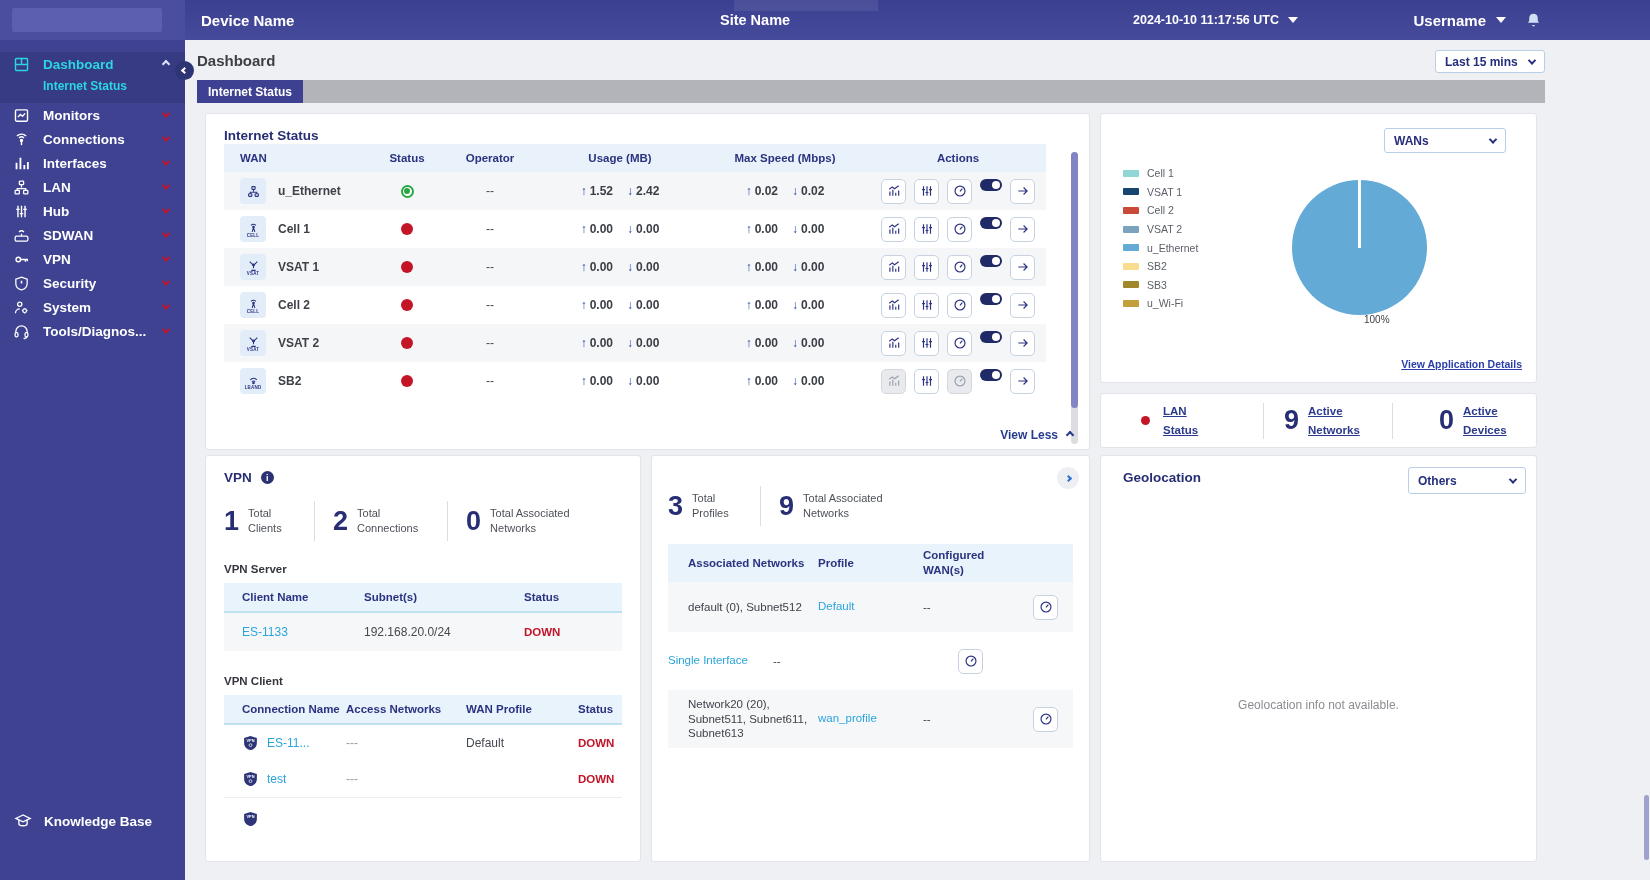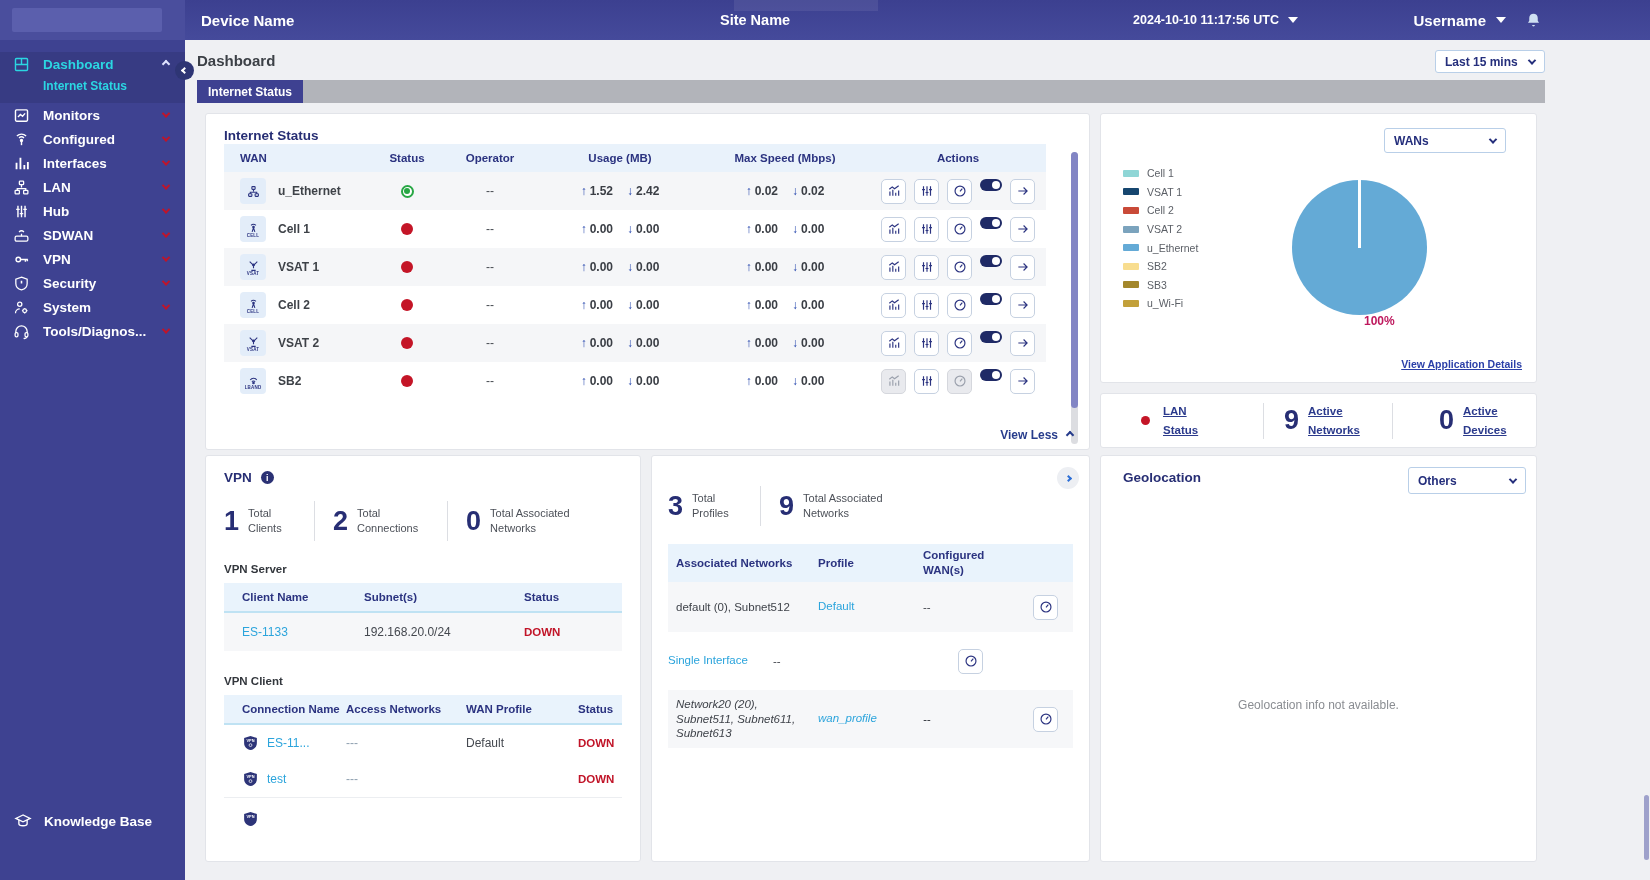--- a/index.html
+++ b/index.html
@@ -81,21 +81,21 @@
   .view-less { position:absolute; right:16px; bottom:7px; display:flex; align-items:center; gap:9px; color:#273c8c; font-size:12px; font-weight:700; cursor:pointer; }
 
   
   .usage-card { left:915px; top:73px; width:437px; height:270px; padding:14px 22px; }
   .wans-select { position:absolute; right:30px; top:14px; width:122px; height:25px; }
   .legend { position:absolute; left:22px; top:50px; }
   .legend-item { display:flex; align-items:center; height:18.6px; font-size:10.5px; color:#5b5f66; }
   .legend-sw { width:16px; height:7px; border-radius:1px; margin-right:8px; }
   .pie { position:absolute; left:191px; top:66px; width:135px; height:135px; border-radius:50%; }
   .pie-slit { position:absolute; left:calc(50% - 1.5px); top:0; width:3px; height:68px; background:#fff; }
-  .pie-label { position:absolute; left:263px; top:200px; font-size:12px; color:#be185d; font-weight:700; }
+  .pie-label { position:absolute; left:263px; top:200px; font-size:10px; color:#404040; font-weight:400; }
   .usage-link { position:absolute; right:14px; bottom:12px; font-size:10.5px; font-weight:700; color:#2b3fa8; text-decoration:underline; cursor:pointer; }
 
   
   .lan-card { left:915px; top:353px; width:437px; height:55px; display:flex; align-items:center; padding-left:40px; }
   .red-dot { width:9px; height:9px; border-radius:50%; background:#c41527; margin-right:13px; }
   .lan-link { font-size:11.5px; font-weight:700; color:#2b3a8c; text-decoration:underline; line-height:1.6; cursor:pointer; }
   .lan-count { font-size:27px; font-weight:700; color:#272e74; margin-right:9px; }
   .vdiv { width:1px; height:36px; background:#dcdee3; }
   .lan-grp { display:flex; align-items:center; }
 
@@ -129,28 +129,28 @@
   .vc-row:nth-child(odd) { background:#f6f7f9; }
   .vpn-shield { width:17px; height:18px; flex:0 0 17px; }
   .dashes { color:#8fa0b0; }
   .vc-partial { height:40px; display:flex; align-items:flex-start; padding:12px 0 0 18px; border-top:1px solid #eceef1; }
 
   
   .prof-card { left:466px; top:415px; width:439px; height:407px; padding:14px 16px; overflow:hidden; }
   .next-btn { position:absolute; right:10px; top:11px; width:22px; height:22px; border-radius:50%; background:#edeff3; color:#2d6fd6; display:flex; align-items:center; justify-content:center; cursor:pointer; }
   .next-btn .chev { width:5px; height:5px; border-width:2px; }
   .ip-head { height:38px; margin-top:18px; }
-  .ip-c1 { width:150px; padding-left:8px; line-height:1.3; }
+  .ip-c1 { width:150px; padding-left:20px; line-height:1.3; }
   .ip-c2 { width:105px; }
   .ip-c3 { width:95px; line-height:1.3; }
   .ip-c4 { flex:1; display:flex; justify-content:center; }
   .ip-row { font-size:11.5px; line-height:1.5; color:#3f434a; }
   .ip-row.r1 { height:50px; background:#f6f7f9; }
   .ip-row.r2 { height:58px; }
-  .ip-row.r3 { height:58px; background:#f6f7f9;font-style:italic; }
+  .ip-row.r3 { height:58px; background:#f6f7f9; }
 
   
   .geo-card { left:915px; top:415px; width:437px; height:407px; padding:14px 22px; }
   .others-select { position:absolute; right:10px; top:11px; width:118px; height:27px;margin-left:27px; }
   .geo-empty { position:absolute; left:0; right:0; top:242px; text-align:center; color:#8a8d92; font-size:12px; }
 
   .page-vthumb { position:absolute; right:1px; top:795px; width:5px; height:65px; background:#9ea1cb; border-radius:3px; z-index:7; }
 </style>
 </head>
 <body>
@@ -180,21 +180,21 @@
         </svg>
       <span>Monitors</span>
       <span class="chev down"></span>
     </div>
     <div class="nav-item">
       <svg viewBox="0 0 24 24" fill="none" stroke="currentColor" stroke-width="2">
           <path d="M8.5 10a5 5 0 0 1 7 0M5.5 7a9.5 9.5 0 0 1 13 0"></path>
           <circle cx="12" cy="13.5" r="1.4" fill="currentColor"></circle>
           <path d="M12 15v5"></path>
         </svg>
-      <span>Configured</span>
+      <span>Connections</span>
       <span class="chev down"></span>
     </div>
     <div class="nav-item">
       <svg viewBox="0 0 24 24" fill="none" stroke="currentColor" stroke-width="2.6">
           <path d="M5 20v-9M10.5 20V4M16 20v-6M21 20v-10"></path>
         </svg>
       <span>Interfaces</span>
       <span class="chev down"></span>
     </div>
     <div class="nav-item">

